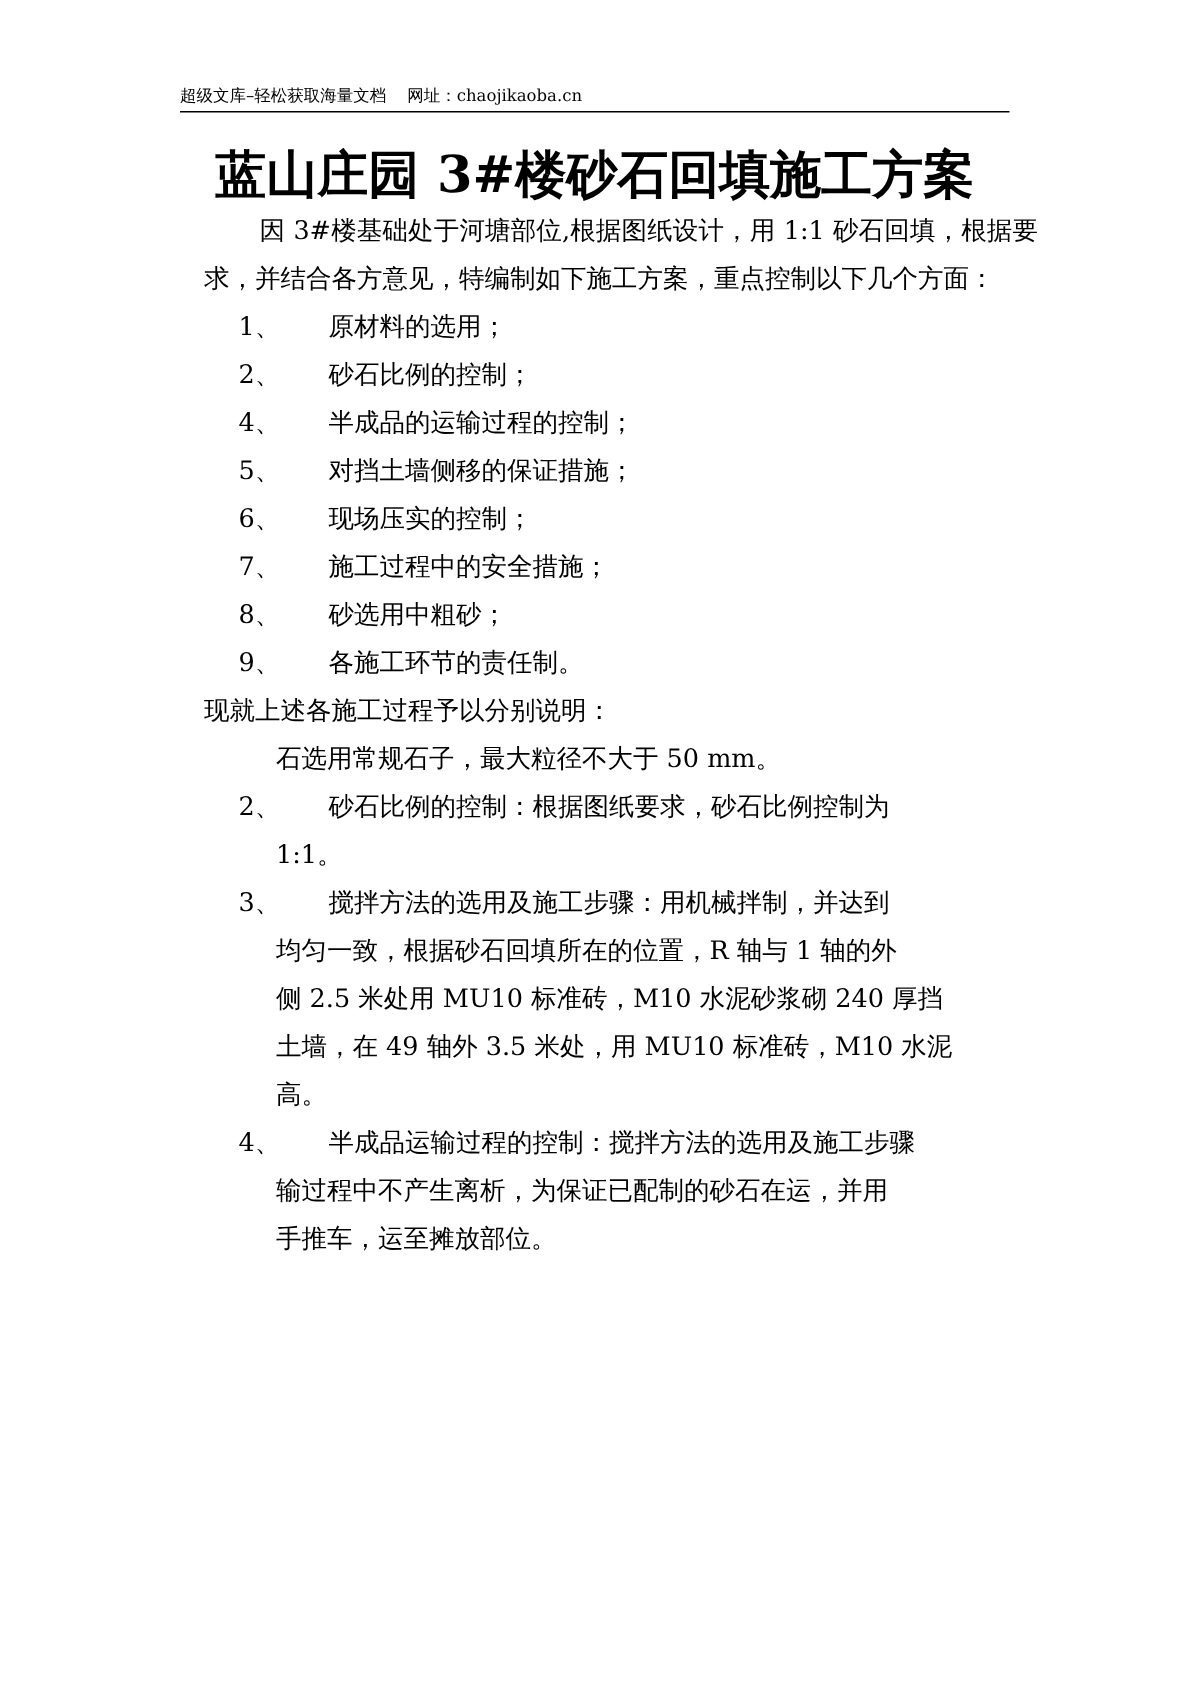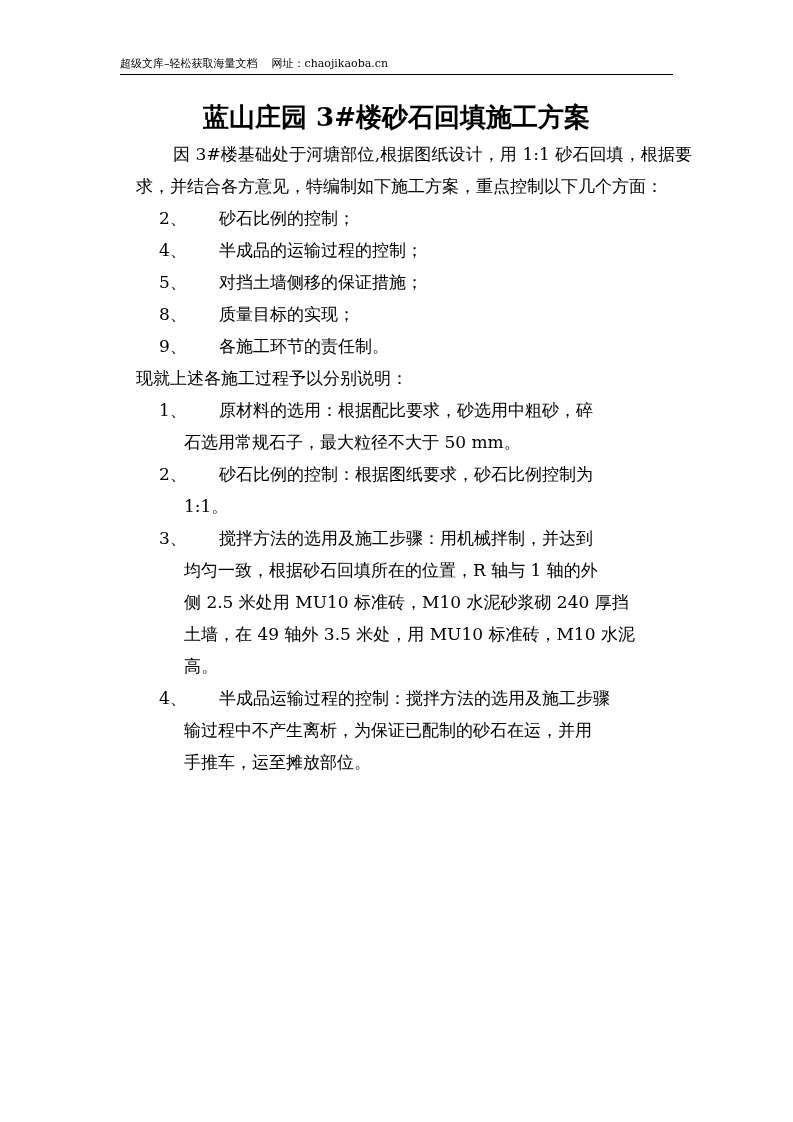--- a/index.html
+++ b/index.html
@@ -4,21 +4,21 @@
 <style>
   html, body { margin: 0; padding: 0; background: #ffffff; }
   body { width: 793px; height: 1122px; position: relative; overflow: hidden;
          font-family: "DejaVu Serif", "Liberation Serif", serif; color: #000; }
   .header { position: absolute; left: 120px; right: 120px; top: 56px; height: 18px;
             border-bottom: 1.5px solid #000; text-align: left;
             font-size: 11px; line-height: 16px; }
   .header .gap { display: inline-block; width: 14px; }
   .title { position: absolute; left: 0; right: 0; top: 99px; text-align: center;
            font-family: "DejaVu Serif", "Liberation Serif", serif;
-           font-size: 26px; line-height: 36px; font-weight: bold; }
+           font-size: 34px; line-height: 36px; font-weight: bold; }
   .body { position: absolute; left: 136px; width: 556px; top: 138px;
           font-size: 17px; line-height: 32px; }
   .p-indent { text-indent: 37px; margin: 0; text-align: justify; text-align-last: left; }
   .p { margin: 0; }
   .toc-item { margin: 0; padding-left: 23px; white-space: nowrap; }
   .toc-item .num { display: inline-block; width: 60px; }
   .sec { margin: 0; padding-left: 23px; }
   .sec .first { white-space: nowrap; }
   .sec .num { display: inline-block; width: 60px; }
   .sec .cont { padding-left: 25px; }
@@ -29,31 +29,33 @@
 <div class="header">
   <span>超级文库–轻松获取海量文档</span><span class="gap"></span><span>网址：</span><span>chaojikaoba.cn</span>
 </div>
 
 <div class="title">蓝山庄园 3#楼砂石回填施工方案</div>
 
 <div class="body">
   <p class="p-indent"><span>因 3#楼基础处于河塘部位,根据图纸设计，用 1:1 砂石</span><span>回填，根据要求，并结合各方意见，特编制如下施工方案，</span><span>重点控制以下几个方面：</span></p>
 
   <div>
+    <p class="toc-item"><span class="num">1、</span><span>原材料的选用；</span></p>
     <p class="toc-item"><span class="num">2、</span><span>砂石比例的控制；</span></p>
     <p class="toc-item"><span class="num">4、</span><span>半成品的运输过程的控制；</span></p>
     <p class="toc-item"><span class="num">5、</span><span>对挡土墙侧移的保证措施；</span></p>
-    <p class="toc-item"><span class="num">8、</span><span>质量目标的实现；</span></p>
+    <p class="toc-item"><span class="num">6、</span><span>现场压实的控制；</span></p>
+    <p class="toc-item"><span class="num">7、</span><span>施工过程中的安全措施；</span></p>
+    <p class="toc-item"><span class="num">8、</span><span>砂选用中粗砂；</span></p>
     <p class="toc-item"><span class="num">9、</span><span>各施工环节的责任制。</span></p>
   </div>
 
   <p class="p">现就上述各施工过程予以分别说明：</p>
 
   <div class="sec">
-    <div class="first"><span class="num">1、</span><span>原材料的选用：根据配比要求，砂选用中粗砂，碎</span></div>
     <div class="cont">石选用常规石子，最大粒径不大于 50 mm。</div>
   </div>
 
   <div class="sec">
     <div class="first"><span class="num">2、</span><span>砂石比例的控制：根据图纸要求，砂石比例控制为</span></div>
     <div class="cont">1:1。</div>
   </div>
 
   <div class="sec">
     <div class="first"><span class="num">3、</span><span>搅拌方法的选用及施工步骤：用机械拌制，并达到</span></div>

